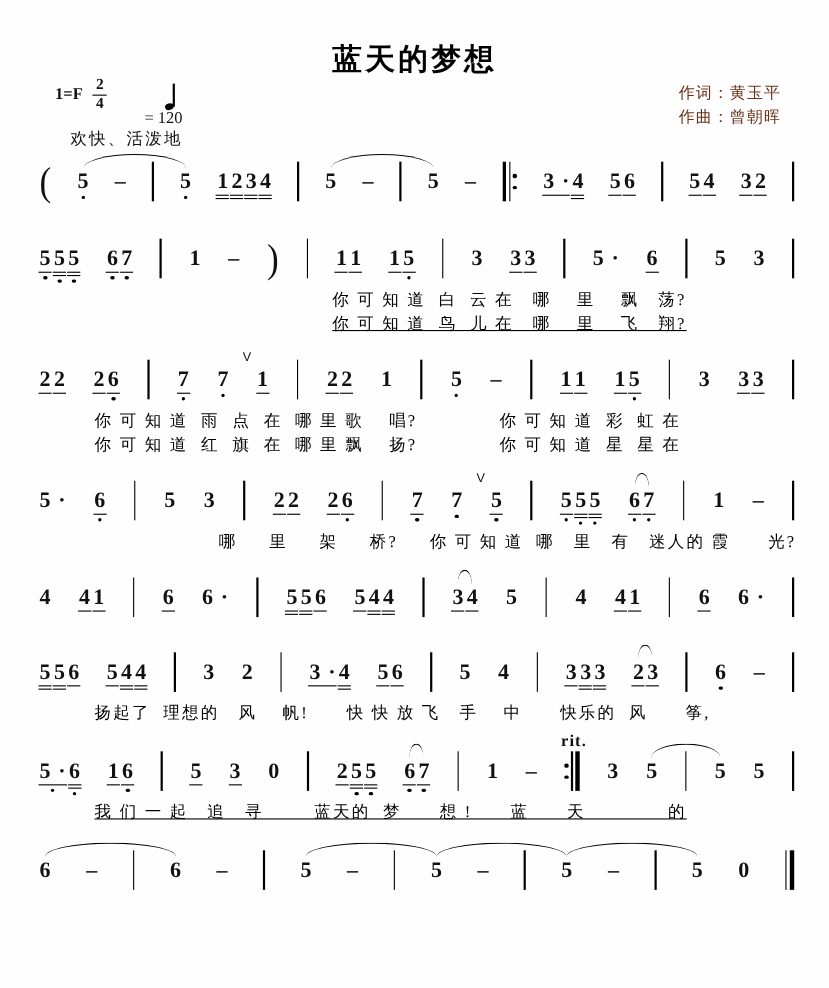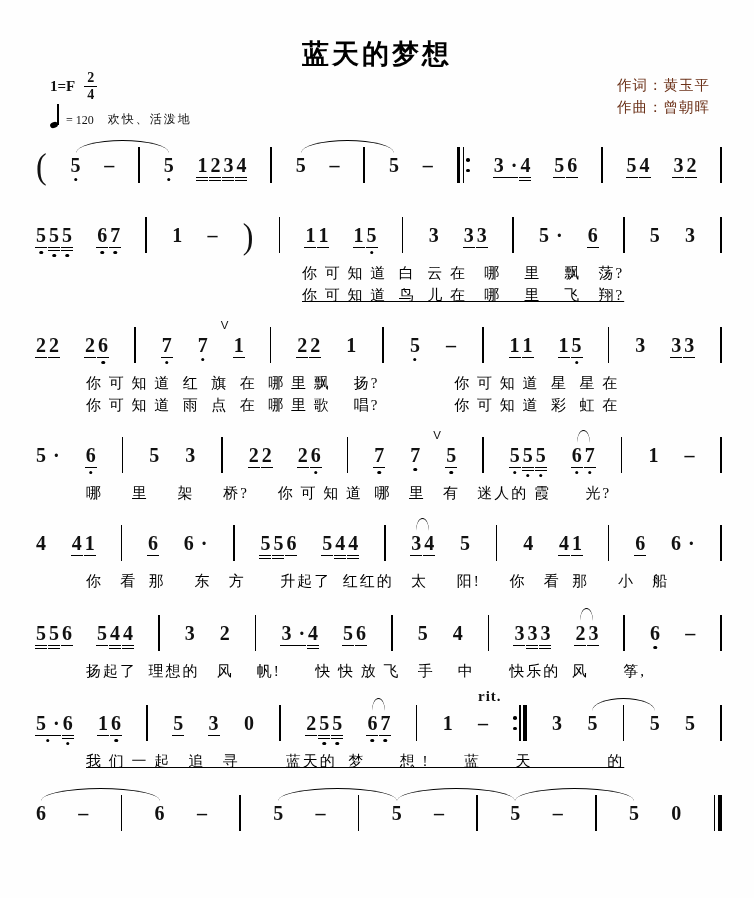--- a/index.html
+++ b/index.html
@@ -13,21 +13,21 @@
     margin:6px 0 2px 0;text-align:center;
     font-size:27px;font-weight:bold;letter-spacing:3px;color:#000;
   }
   .meta{display:flex;justify-content:space-between;align-items:flex-start;
     padding:0 44px 0 50px;height:58px;}
   .meta-left{font-size:15px;}
   .keyline{display:flex;align-items:center;height:24px;font-weight:bold;}
   .frac{display:inline-flex;flex-direction:column;align-items:center;
     margin-left:9px;font-size:14px;line-height:1.1;font-weight:bold;}
   .frac-n{border-bottom:1.3px solid #000;padding:0 3px;}
-  .tempoline{display:flex;align-items:flex-end;height:28px;margin-top:2px;font-size:12px;}
+  .tempoline{display:flex;align-items:flex-end;height:28px;margin-top:2px;font-size:15px;flex-direction:column;}
   .qnote{display:inline-block;position:relative;width:12px;height:25px;margin-right:4px;}
   .qnote::before{content:"";position:absolute;left:0;bottom:0;width:8px;height:6px;
     background:#000;border-radius:50%;transform:rotate(-18deg);}
   .qnote::after{content:"";position:absolute;left:7px;bottom:3px;width:1.6px;height:21px;background:#000;}
   .expr{margin-left:14px;letter-spacing:2px;}
   .meta-right{text-align:right;font-size:14.5px;line-height:1.55;color:#6b3118;letter-spacing:1px;}
   #score{padding:2px 26px 0 30px;}
   .system{position:relative;padding:13px 4px 8px 4px;}
   .system:nth-of-type(1){margin-bottom:4px;}
   .system:nth-of-type(5),.system:nth-of-type(6),.system:nth-of-type(7){margin-bottom:2px;}
@@ -252,22 +252,22 @@
           <span class="bar"></span>
           <span class="ngroup">
             <span class="note"><span class="digit">3</span></span>
           </span>
           <span class="ngroup">
             <span class="note"><span class="digit">3</span><i class="ul" style="bottom: -3px;"></i></span>
             <span class="note tight"><span class="digit">3</span><i class="ul" style="bottom: -3px;"></i></span>
           </span>
           <span class="bar"></span>
         </div>
+        <div class="lyric" style="padding-left: 52px;">你 可 知 道  雨  点  在  哪 里 歌    唱?             你 可 知 道  彩  虹 在</div>
         <div class="lyric" style="padding-left: 52px;">你 可 知 道  红  旗  在  哪 里 飘    扬?             你 可 知 道  星  星 在</div>
-        <div class="lyric" style="padding-left: 52px;">你 可 知 道  雨  点  在  哪 里 歌    唱?             你 可 知 道  彩  虹 在</div>
       </div>
       <div class="system">
         <div class="notes-line">
           <span class="ngroup">
             <span class="note"><span class="digit">5</span><span class="augdot">·</span></span>
           </span>
           <span class="ngroup">
             <span class="note"><span class="digit">6</span><i class="ul" style="bottom: -3px;"></i><i class="lod" style="bottom: -9px;"></i></span>
           </span>
           <span class="bar"></span>
@@ -308,21 +308,21 @@
           </span>
           <span class="bar"></span>
           <span class="ngroup">
             <span class="note"><span class="digit">1</span></span>
           </span>
           <span class="ngroup">
             <span class="note"><span class="digit">–</span></span>
           </span>
           <span class="bar"></span>
         </div>
-        <div class="lyric" style="padding-left: 52px;">哪     里     架     桥?     你 可 知 道  哪   里   有   迷人的 霞      光?</div>
+        <div class="lyric" style="padding-left: 52px; text-align: right;">哪     里     架     桥?     你 可 知 道  哪   里   有   迷人的 霞      光?</div>
         <div class="arc" style="left: 546.828px; width: 13px; top: 6px;"></div>
       </div>
       <div class="system">
         <div class="notes-line">
           <span class="ngroup">
             <span class="note"><span class="digit">4</span></span>
           </span>
           <span class="ngroup">
             <span class="note"><span class="digit">4</span><i class="ul" style="bottom: -3px;"></i></span>
             <span class="note tight"><span class="digit">1</span><i class="ul" style="bottom: -3px;"></i></span>
@@ -363,21 +363,20 @@
           </span>
           <span class="bar"></span>
           <span class="ngroup">
             <span class="note"><span class="digit">6</span><i class="ul" style="bottom: -3px;"></i></span>
           </span>
           <span class="ngroup">
             <span class="note"><span class="digit">6</span><span class="augdot">·</span></span>
           </span>
           <span class="bar"></span>
         </div>
-        <div class="lyric" style="padding-left: 52px;">你   看  那     东   方      升起了  红红的   太     阳!     你   看  那     小   船</div>
         <div class="arc" style="left: 386.344px; width: 13px; top: 6px;"></div>
       </div>
       <div class="system">
         <div class="notes-line">
           <span class="ngroup">
             <span class="note"><span class="digit">5</span><i class="ul" style="bottom: -3px;"></i><i class="ul" style="bottom: -6px;"></i></span>
             <span class="note tight"><span class="digit">5</span><i class="ul" style="bottom: -3px;"></i><i class="ul" style="bottom: -6px;"></i></span>
             <span class="note tight"><span class="digit">6</span><i class="ul" style="bottom: -3px;"></i></span>
           </span>
           <span class="ngroup">
@@ -484,21 +483,21 @@
           <span class="bar"></span>
           <span class="ngroup">
             <span class="note"><span class="digit">5</span></span>
           </span>
           <span class="ngroup">
             <span class="note"><span class="digit">5</span></span>
           </span>
           <span class="bar"></span>
         </div>
         <div class="lyric" style="padding-left: 52px; text-decoration: underline;">我 们 一 起   追   寻        蓝天的  梦      想 !      蓝      天             的</div>
-        <div class="annot" style="left: 448px;">rit.</div>
+        <div class="annot" style="left: 480px;">rit.</div>
         <div class="arc" style="left: 342.484px; width: 13px; top: 6px;"></div>
         <div class="arc" style="left: 562.438px; width: 62.25px; top: 6px;"></div>
       </div>
       <div class="system">
         <div class="notes-line">
           <span class="ngroup">
             <span class="note"><span class="digit">6</span></span>
           </span>
           <span class="ngroup">
             <span class="note"><span class="digit">–</span></span>

